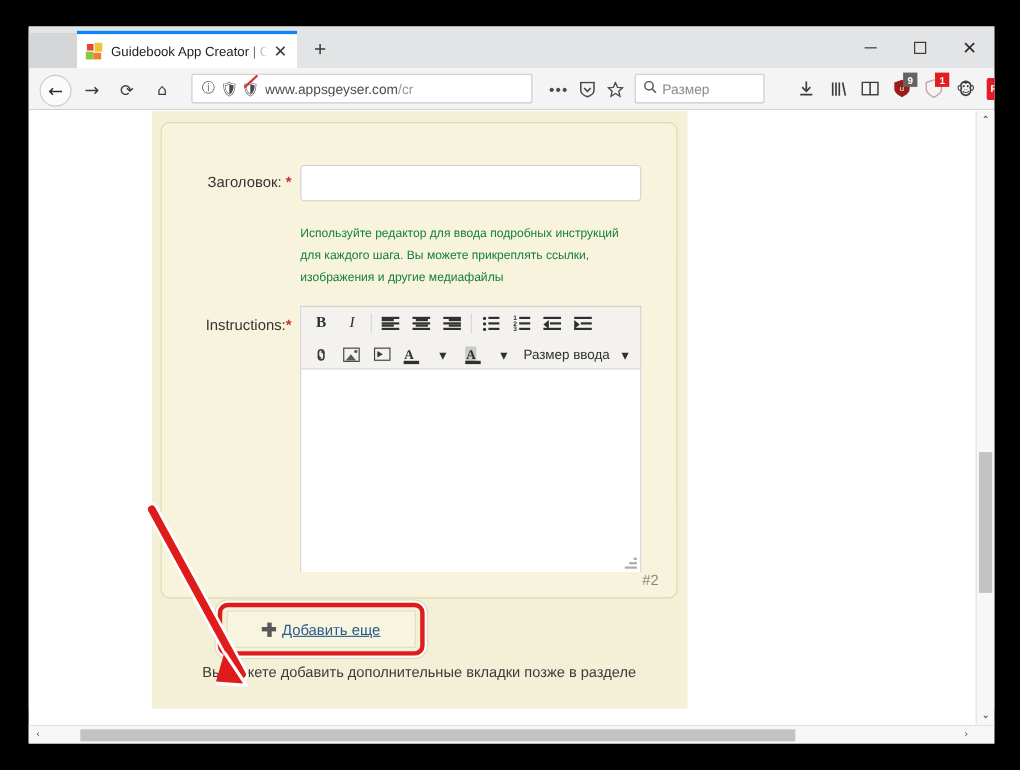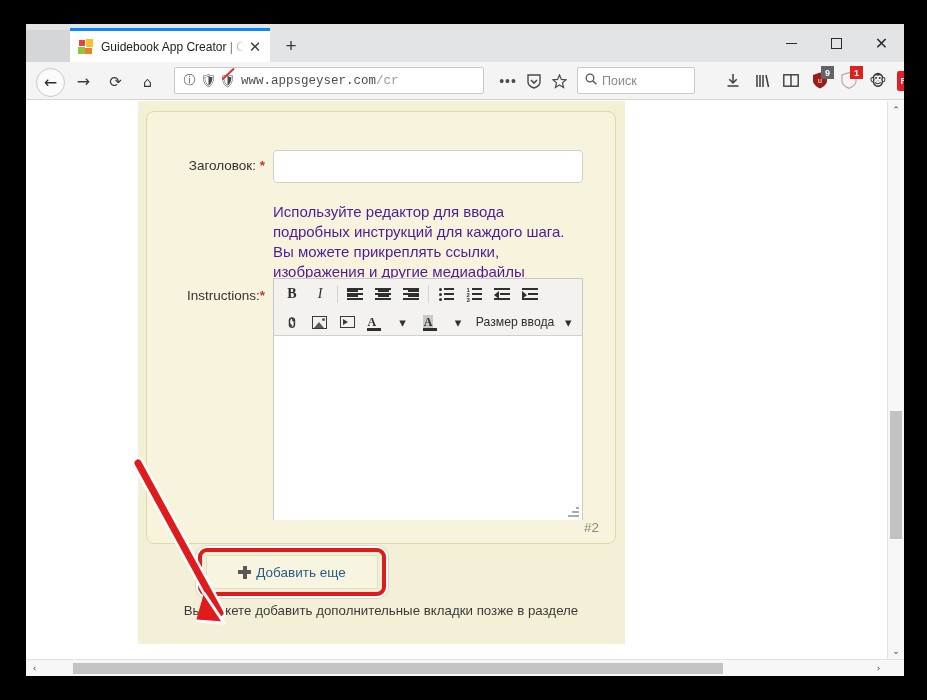--- a/index.html
+++ b/index.html
@@ -124,21 +124,20 @@
   .ub-strike { position: relative; }
   .ub-strike::after {
     content:""; position:absolute; left:1px; top:0px;
     width:16px; height:1.6px; background:#d33; transform:rotate(-43deg);
   }
   .ub-text {
     font-size: 12.5px; color: #4d4d4d; white-space: nowrap;
     margin-left: 3px; flex:1 1 auto; overflow:hidden;
     -webkit-mask-image: linear-gradient(to right, #000 80%, transparent 100%);
     mask-image: linear-gradient(to right, #000 80%, transparent 100%);
-    font-family: Liberation Mono, monospace;
   }
   .ub-text .dim { color: #999; }
 
   .meatball {
     position: absolute; left: 470px; top: 6px;
     width: 24px; height: 26px;
     display: flex; align-items: center; justify-content: center;
     font-size: 14px; color: #4a4a4a; letter-spacing: 1px;
   }
   .shield-btn { position:absolute; left: 496px; top:6px; width:24px; height:26px;
@@ -221,21 +220,21 @@
     width: 310px; height: 33px;
     background: #ffffff;
     border: 1px solid #cfcfcf;
     border-radius: 4px;
     box-sizing: border-box;
   }
 
   .helptext {
     position: absolute; left: 126px; top: 90px;
     width: 306px;
-    font-size: 15px; color: #4c1d95; line-height: 20px;
+    font-size: 11px; color: #15803d; line-height: 20px;
   }
 
   .label-instructions { left: 0px; top: 176px; width: 118px; }
 
   .editor {
     position: absolute; left: 126px; top: 166px;
     width: 310px; height: 242px;
     border: 1px solid #c9c9c9;
     background: #ffffff;
     box-sizing: border-box;
@@ -352,21 +351,21 @@
     background: #f7f4e0;
     box-sizing: border-box;
     display: flex; align-items: center; justify-content: center;
   }
   .plus-ico {
     width: 13px; height: 13px; position: relative; margin-right: 5px;
   }
   .plus-ico::before{ content:""; position:absolute; left:0; top:4.5px; width:13px; height:4px; background:#58585a;}
   .plus-ico::after { content:""; position:absolute; left:4.5px; top:0; width:4px; height:13px; background:#58585a;}
   .addmore-link {
-    font-size: 13.5px; color: #2a5b8c; 
+    font-size: 13.5px; color: #2a5b8c; text-decoration: underline;
   }
   .red-highlight {
     position: absolute; left: 60px; top: 455px;
     width: 188px; height: 48px;
     border: 4px solid #e01b1b;
     border-radius: 9px;
     box-sizing: border-box;
     box-shadow: 0 0 0 2px #ffffff, 0 0 0 3px rgba(0,0,0,0.10);
   }
 
@@ -494,21 +493,21 @@
           </svg>
       </div>
 
       <div class="searchbox">
         <span class="sb-icon">
           <svg width="12" height="12" viewBox="0 0 12 12" aria-hidden="true">
               <circle cx="5" cy="5" r="3.8" fill="none" stroke="#555" stroke-width="1.3"></circle>
               <line x1="8" y1="8" x2="11.3" y2="11.3" stroke="#555" stroke-width="1.4"></line>
             </svg>
         </span>
-        <span class="sb-ph">Поиск</span>
+        <span class="sb-ph">Размер</span>
       </div>
 
       <div class="tb-icons">
         <div class="tb-ic">
           <svg width="14" height="15" viewBox="0 0 14 15" aria-hidden="true">
               <line x1="7" y1="1" x2="7" y2="9.5" stroke="#3c3c3c" stroke-width="1.5"></line>
               <path d="M3.3 6.2 L7 10 L10.7 6.2" fill="none" stroke="#3c3c3c" stroke-width="1.5"></path>
               <line x1="1.5" y1="13" x2="12.5" y2="13" stroke="#3c3c3c" stroke-width="1.5"></line>
             </svg>
         </div>

